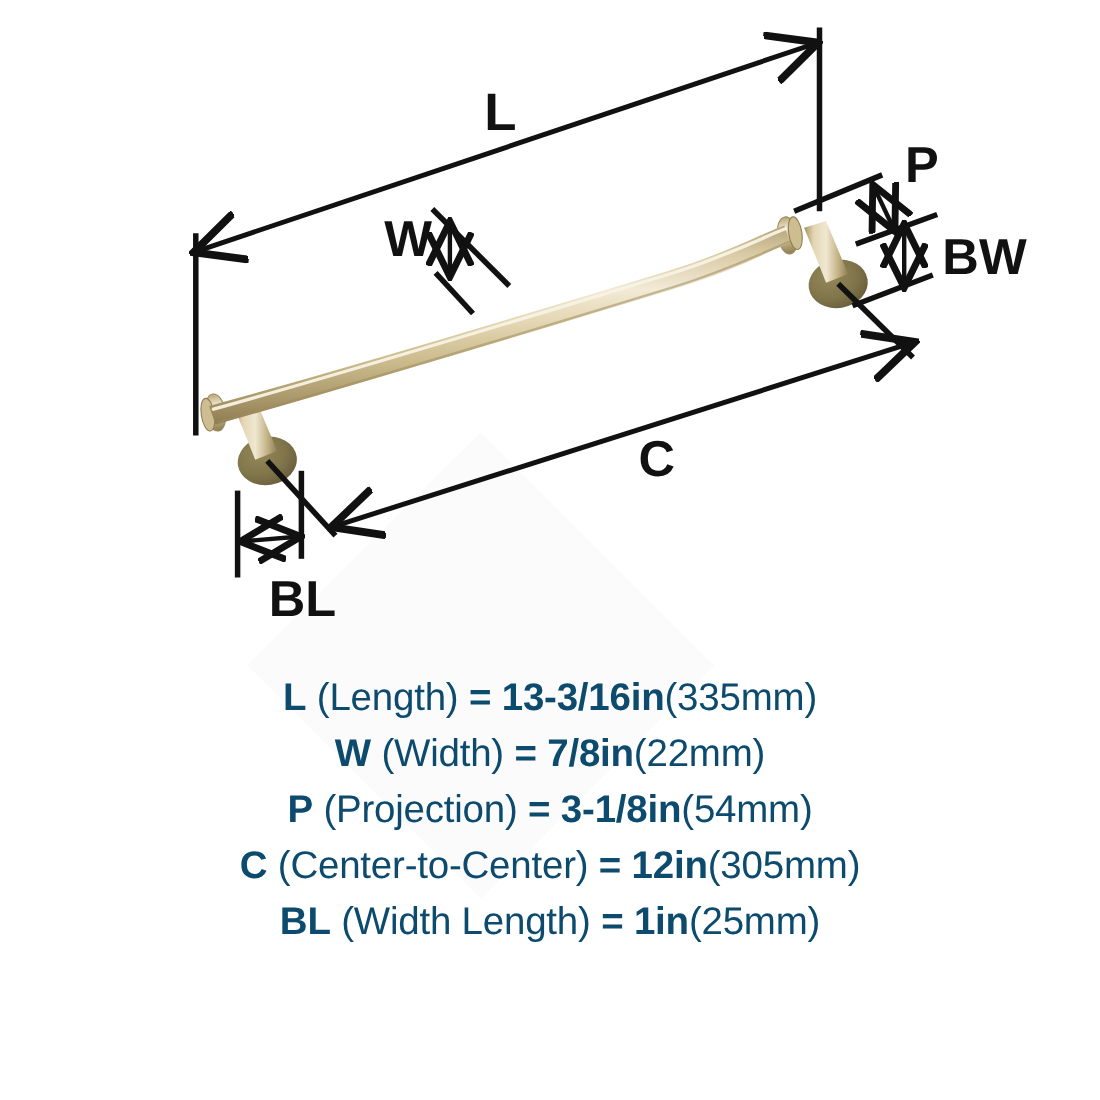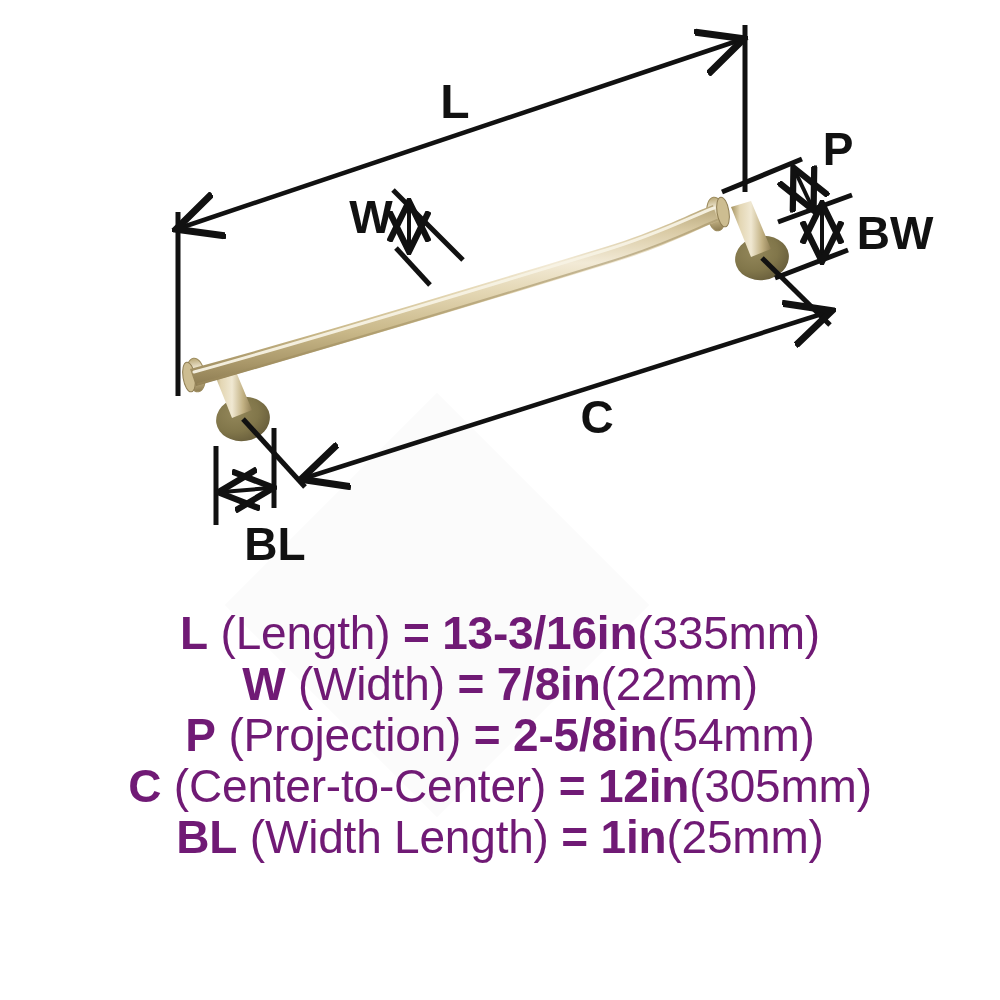--- a/index.html
+++ b/index.html
@@ -46,25 +46,25 @@
     width: 1000px;
     height: 392px;
     display: flex;
     flex-direction: column;
     align-items: center;
     justify-content: flex-start;
   }
   .spec-row {
     width: 100%;
     text-align: center;
-    font-size: 46px;
+    font-size: 35px;
     line-height: 51px;
     white-space: nowrap;
     letter-spacing: -0.2px;
-    color: #701a75;
+    color: #0c4a6e;
   }
   .spec-code {
     font-weight: bold;
   }
   .spec-name {
     font-weight: normal;
   }
   .spec-eq {
     font-weight: bold;
   }
@@ -226,21 +226,21 @@
       <span class="spec-code">W</span>
       <span class="spec-name">(Width)</span>
       <span class="spec-eq">=</span>
       <span class="spec-imperial">7/8in</span><span class="spec-metric">(22mm)</span>
     </div>
 
     <div class="spec-row">
       <span class="spec-code">P</span>
       <span class="spec-name">(Projection)</span>
       <span class="spec-eq">=</span>
-      <span class="spec-imperial">2-5/8in</span><span class="spec-metric">(54mm)</span>
+      <span class="spec-imperial">3-1/8in</span><span class="spec-metric">(54mm)</span>
     </div>
 
     <div class="spec-row">
       <span class="spec-code">C</span>
       <span class="spec-name">(Center-to-Center)</span>
       <span class="spec-eq">=</span>
       <span class="spec-imperial">12in</span><span class="spec-metric">(305mm)</span>
     </div>
 
     <div class="spec-row">

